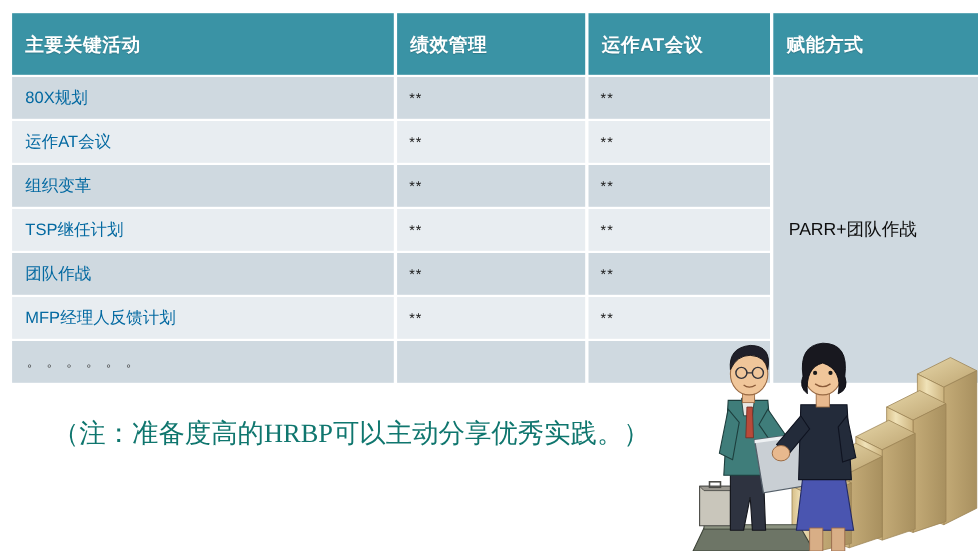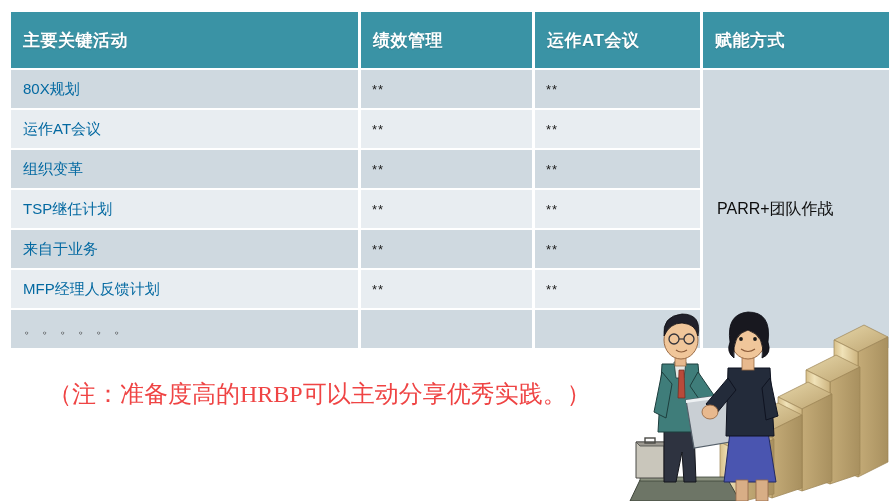--- a/index.html
+++ b/index.html
@@ -97,21 +97,21 @@
   col.c2 { width: 171px; }
   col.c3 { width: 165px; }
   col.c4 { width: 191px; }
 
   
   #note {
     position: absolute;
     left: 48px;
     top: 378px;
     font-size: 24px;
-    color: #ef4444;
+    color: #0f766e;
     font-family: "Liberation Serif", "DejaVu Serif", serif;
     letter-spacing: 0px;
     white-space: nowrap;
   }
 
   
   #clipart {
     position: absolute;
     left: 628px;
     top: 292px;
@@ -158,21 +158,21 @@
           <td>组织变革</td>
           <td class="stars">**</td>
           <td class="stars">**</td>
         </tr>
         <tr class="even">
           <td>TSP继任计划</td>
           <td class="stars">**</td>
           <td class="stars">**</td>
         </tr>
         <tr class="odd">
-          <td>来自于业务</td>
+          <td>团队作战</td>
           <td class="stars">**</td>
           <td class="stars">**</td>
         </tr>
         <tr class="even">
           <td>MFP经理人反馈计划</td>
           <td class="stars">**</td>
           <td class="stars">**</td>
         </tr>
         <tr class="odd">
           <td class="dots">。。。。。。</td>

